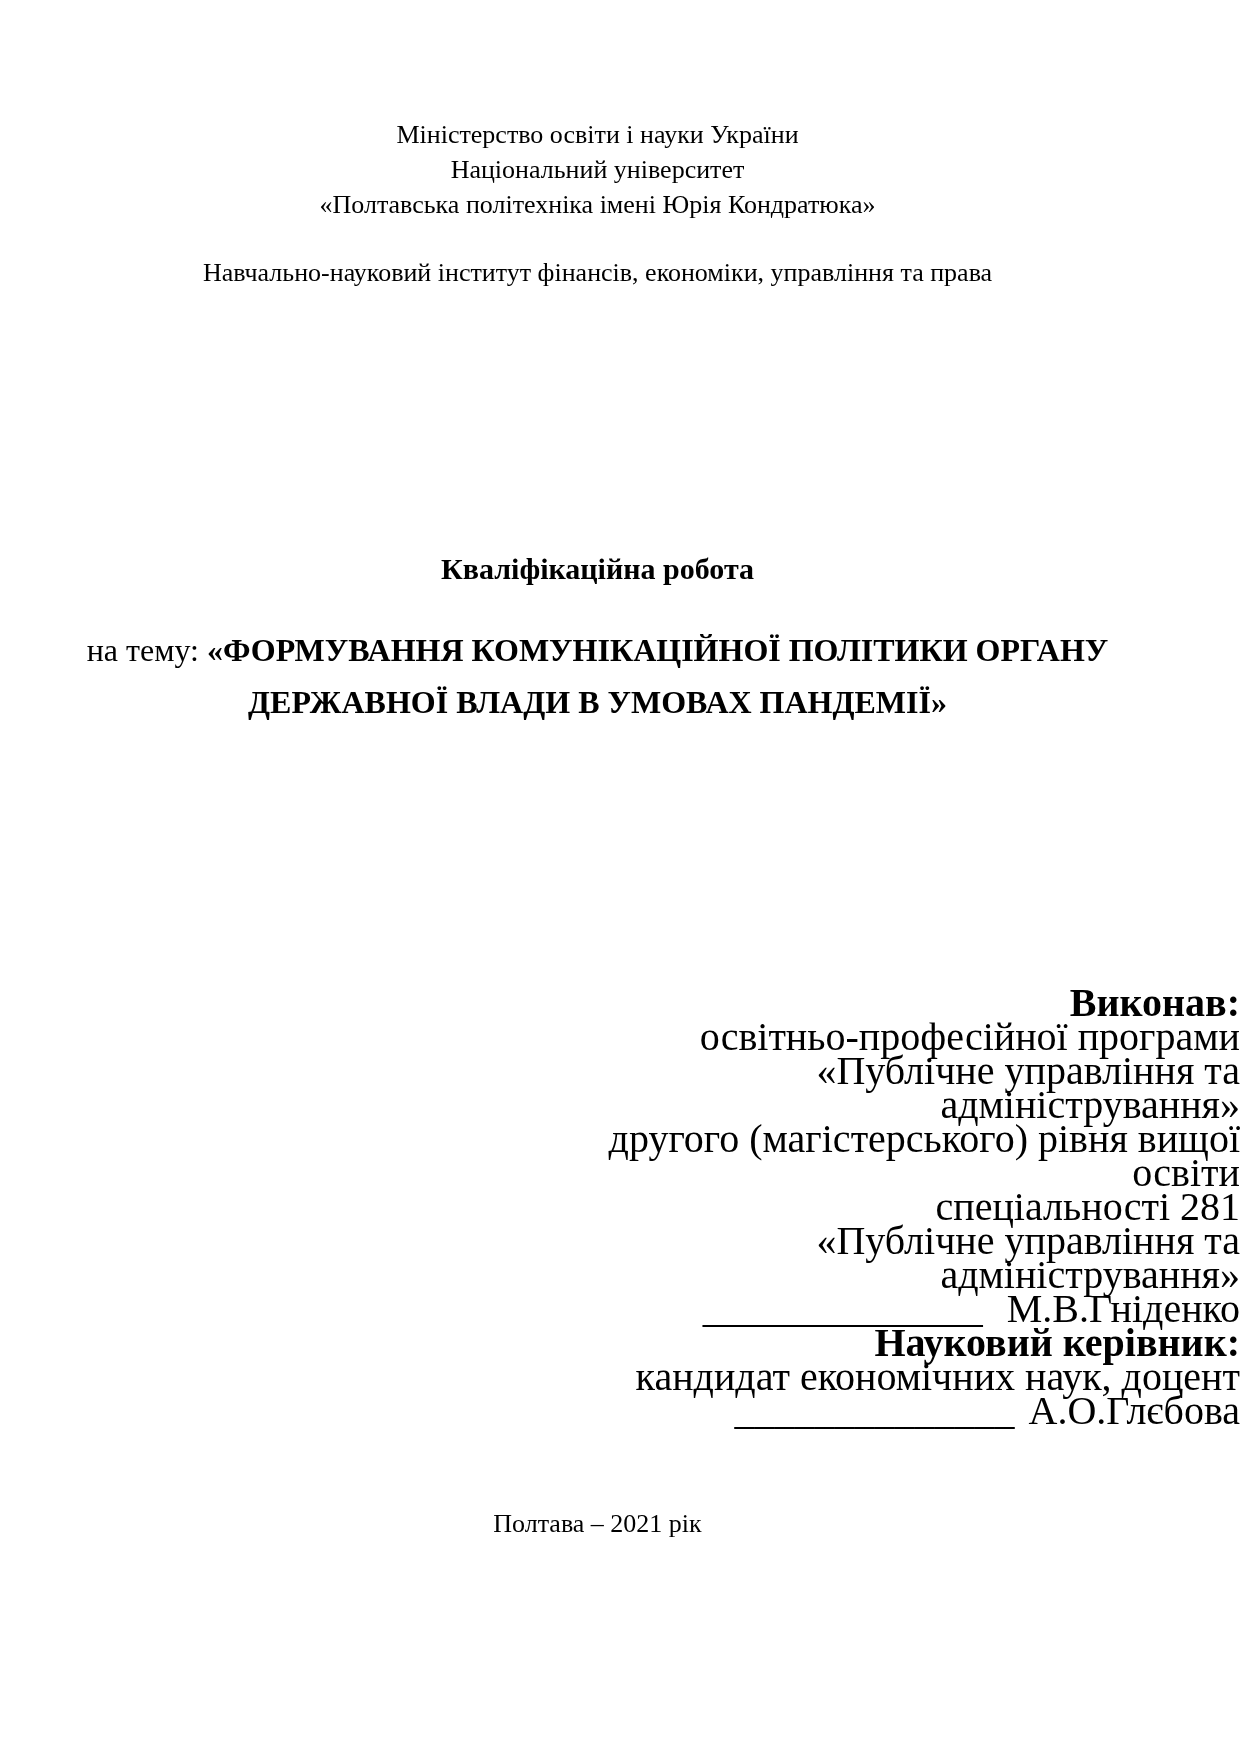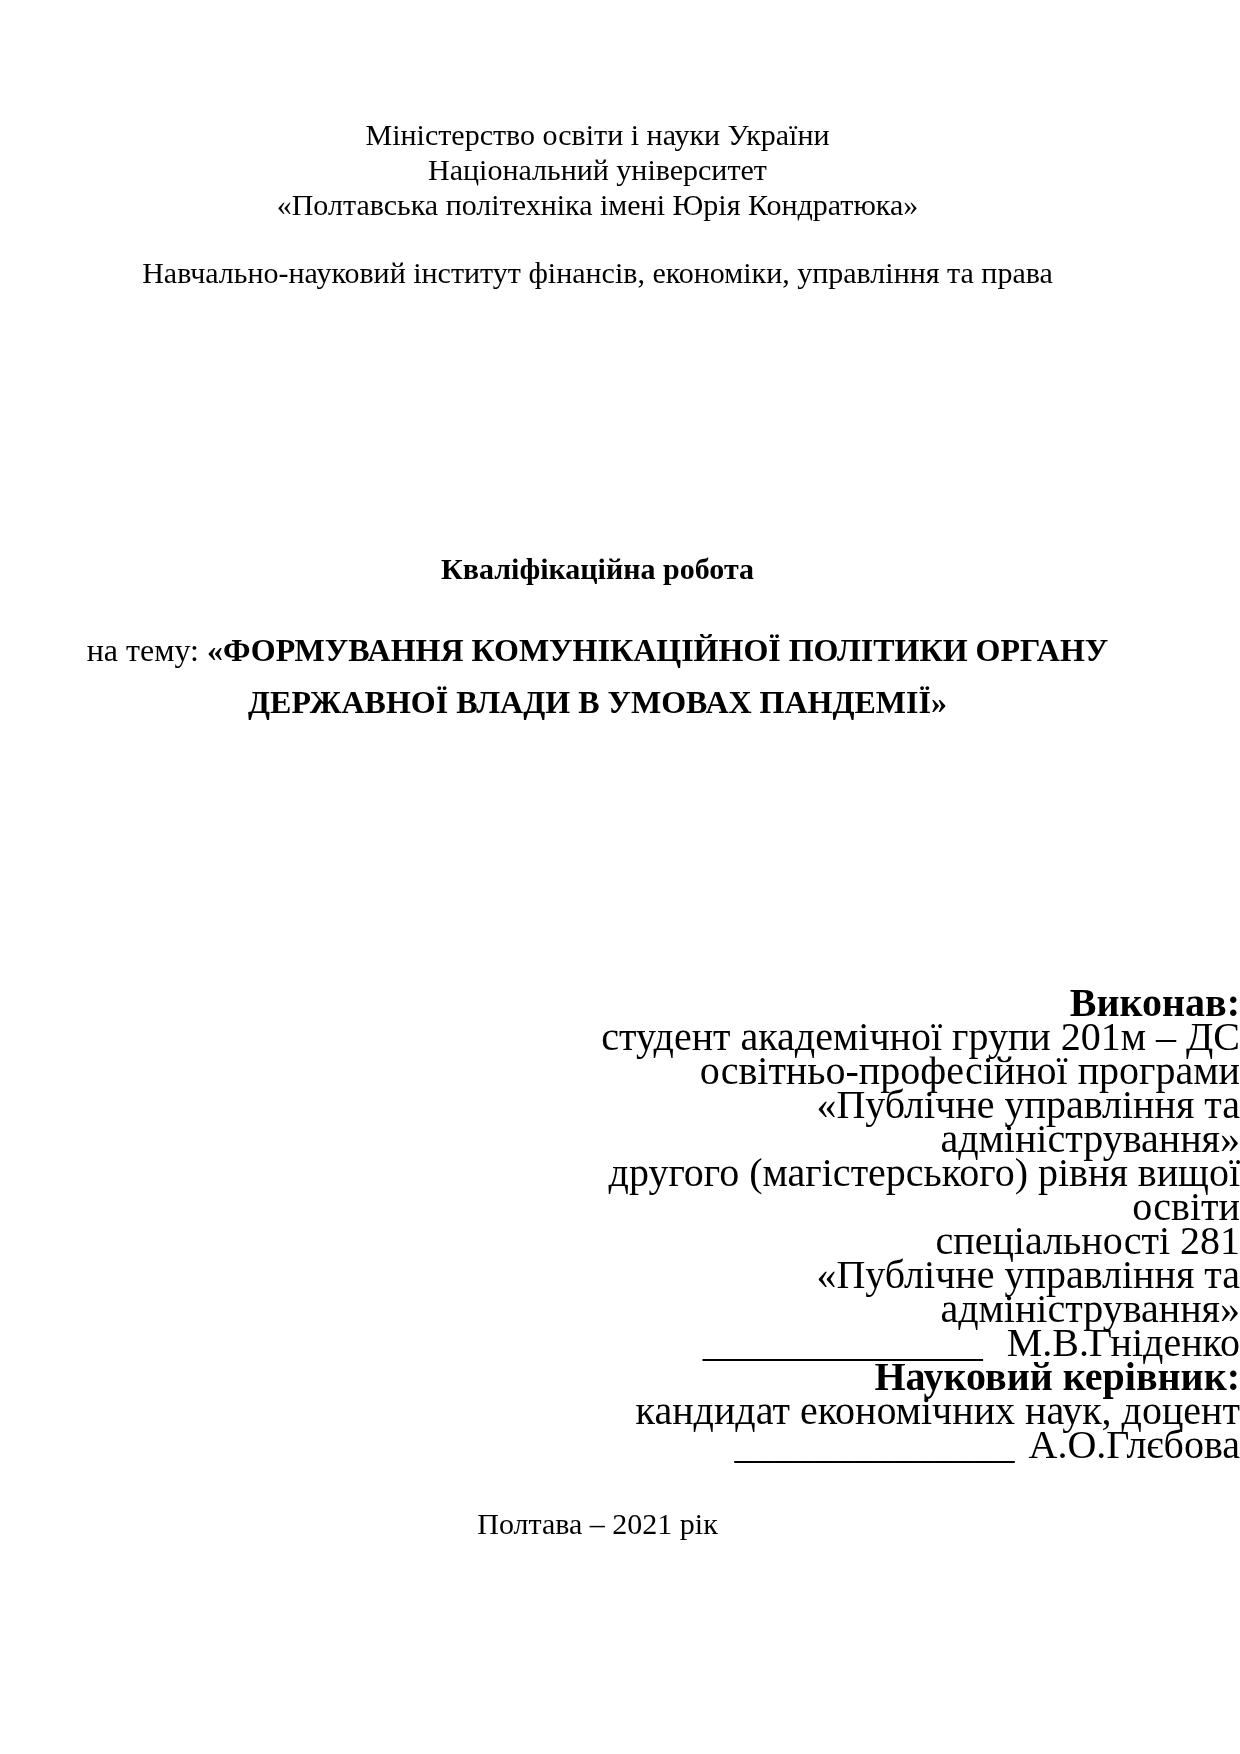--- a/index.html
+++ b/index.html
@@ -12,21 +12,21 @@
     color: #000000;
     overflow: hidden;
   }
   .block { position: absolute; }
   .centered {
     left: 0;
     right: 45px;
     text-align: center;
   }
   .body-text {
-    font-size: 30px;
+    font-size: 26px;
     line-height: 35px;
   }
   .header-block { top: 117px; }
   .institute-block { top: 255px; }
   .qual-title {
     top: 551px;
     font-size: 30px;
     line-height: 35px;
     font-weight: bold;
     font-family: Liberation Serif, serif;
@@ -66,21 +66,20 @@
 
 <div class="block centered qual-title">Кваліфікаційна робота</div>
 
 <div class="block centered topic-block">
   <div><span>на тему: </span><span class="topic-bold">«ФОРМУВАННЯ КОМУНІКАЦІЙНОЇ ПОЛІТИКИ ОРГАНУ</span></div>
   <div class="topic-bold">ДЕРЖАВНОЇ ВЛАДИ В УМОВАХ ПАНДЕМІЇ»</div>
 </div>
 
 <div class="block author-block">
   <div class="bold">Виконав:</div>
-  <div>студент академічної групи 201м – ДС</div>
   <div>освітньо-професійної програми</div>
   <div>«Публічне управління та адміністрування»</div>
   <div>другого (магістерського) рівня вищої освіти</div>
   <div>спеціальності 281</div>
   <div>«Публічне управління та адміністрування»</div>
   <div><span class="sig">______________</span><span class="sig-name-1">М.В.Гніденко</span></div>
   <div class="bold">Науковий керівник:</div>
   <div>кандидат економічних наук, доцент</div>
   <div><span class="sig">______________</span><span class="sig-name-2">А.О.Глєбова</span></div>
 </div>

